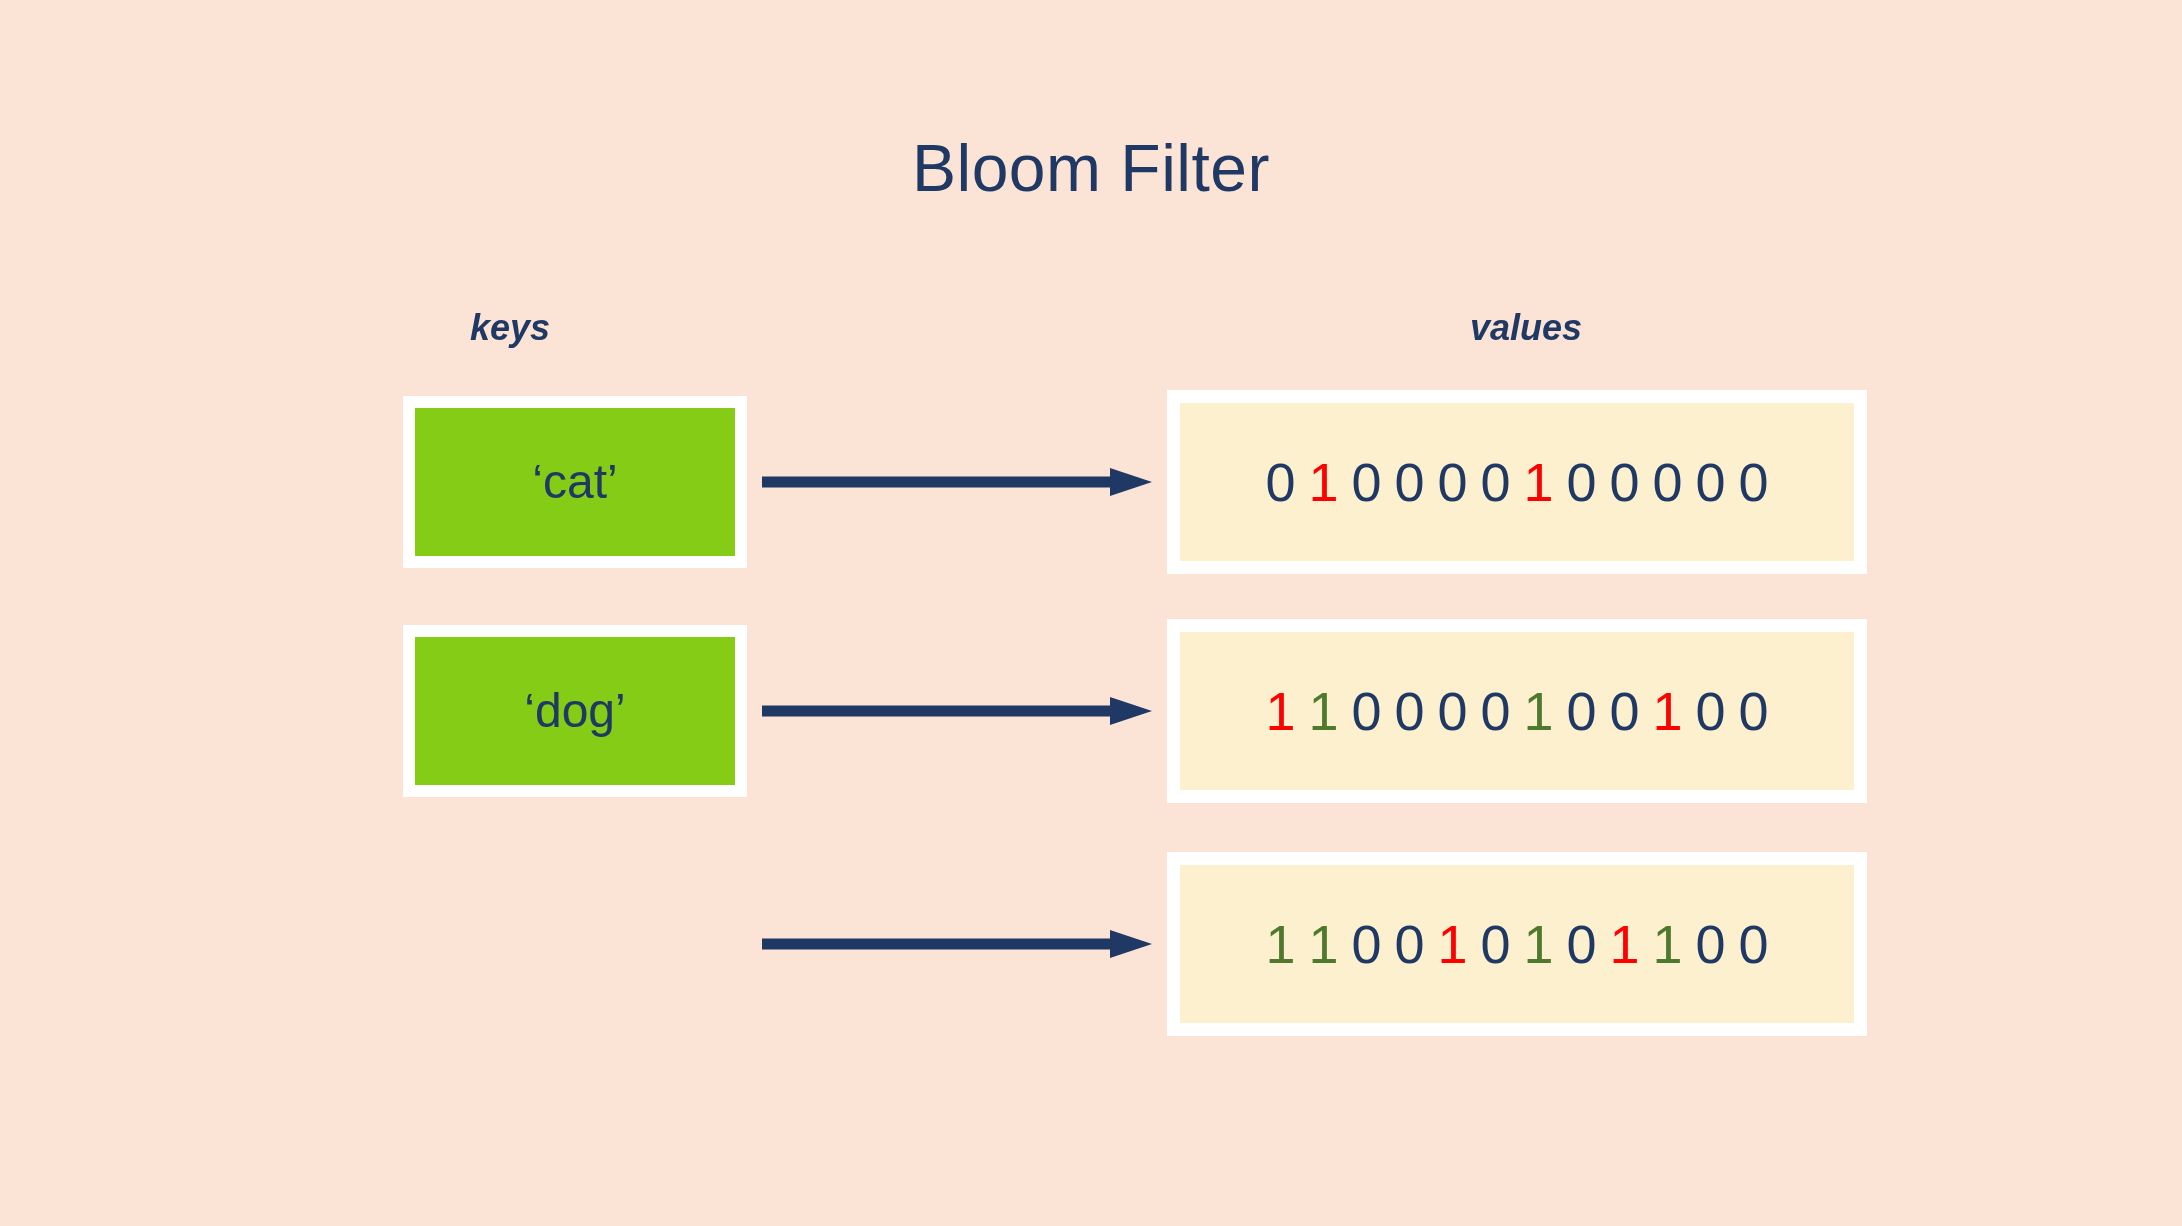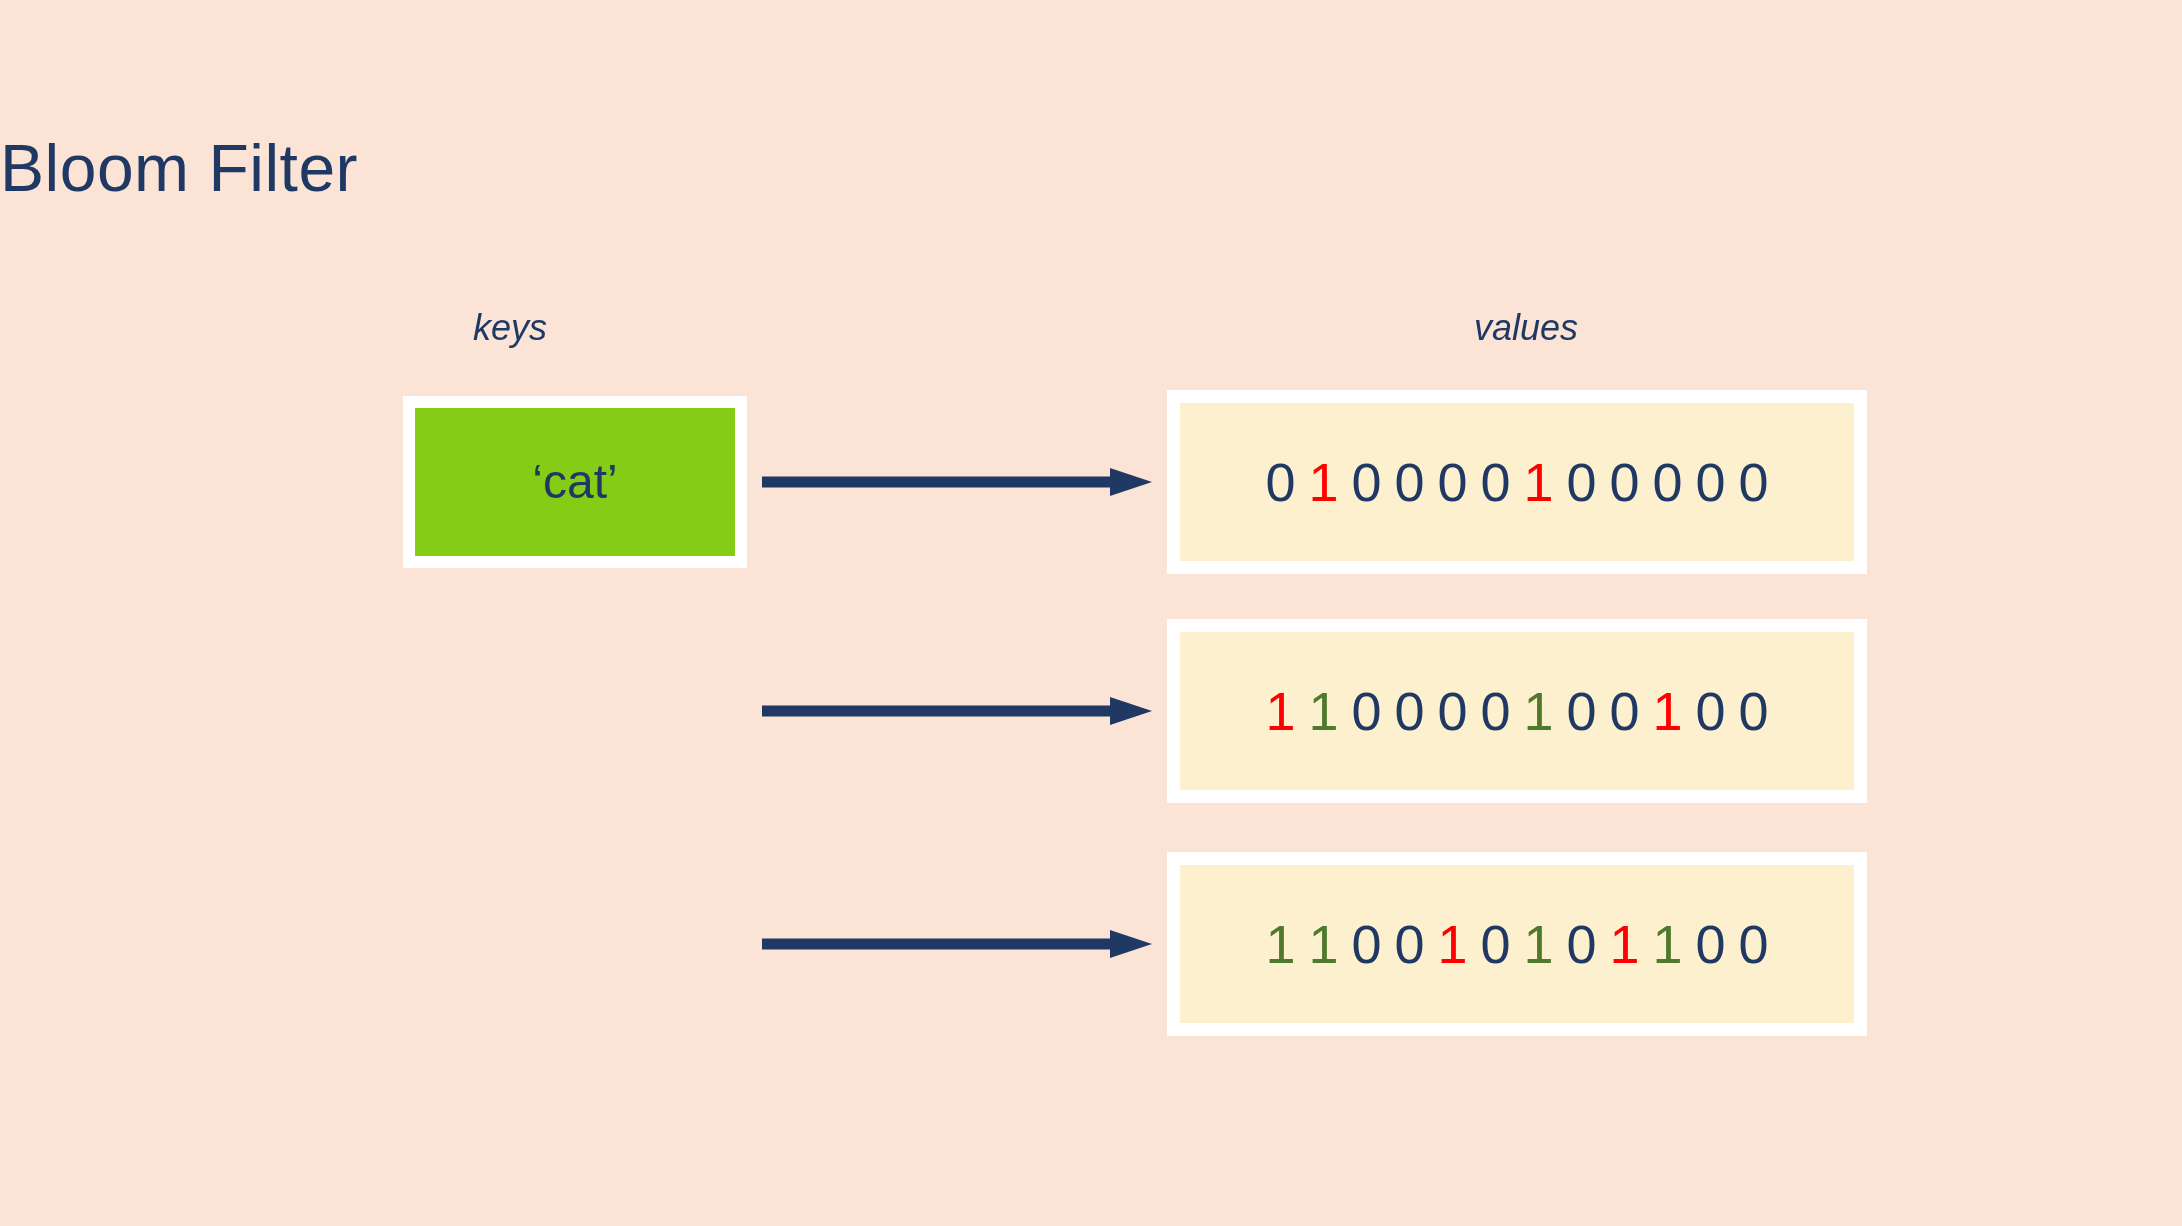--- a/index.html
+++ b/index.html
@@ -19,36 +19,37 @@
     position: absolute;
     inset: 0;
   }
 
   
   .title {
     position: absolute;
     left: 0;
     right: 0;
     top: 135px;
-    text-align: left;
+    text-align: center;
     font-size: 66px;
     color: #1F3864;
     font-weight: 400;
     letter-spacing: 0.5px;
     line-height: 1;
   }
 
   
   .caption {
     position: absolute;
     font-size: 36px;
     font-style: italic;
     color: #1F3864;
     line-height: 1;
     text-align: center;
+    font-weight: bold;
   }
   .caption-keys {
     left: 400px;
     top: 310px;
     width: 220px;
   }
   .caption-values {
     left: 1396px;
     top: 310px;
     width: 260px;
@@ -174,20 +175,25 @@
             <span class="bit c-navy">0</span>
             <span class="bit c-navy">0</span>
             <span class="bit c-navy">0</span>
             <span class="bit c-navy">0</span>
           </div>
       </div>
     </div>
   </div>
 
   <div class="row row-1">
+    <div class="key-box">
+      <div class="key-inner">
+        <span class="key-label">‘dog’</span>
+      </div>
+    </div>
     <div class="arrow">
       <svg width="390" height="32" viewBox="0 0 390 32" xmlns="http://www.w3.org/2000/svg">
         <line x1="0" y1="16" x2="352" y2="16" stroke="#1F3864" stroke-width="11"></line>
         <polygon points="348,2 390,16 348,30" fill="#1F3864"></polygon>
       </svg>
     </div>
     <div class="val-box">
       <div class="val-inner">
         <div class="bits">
             <span class="bit c-red">1</span>

